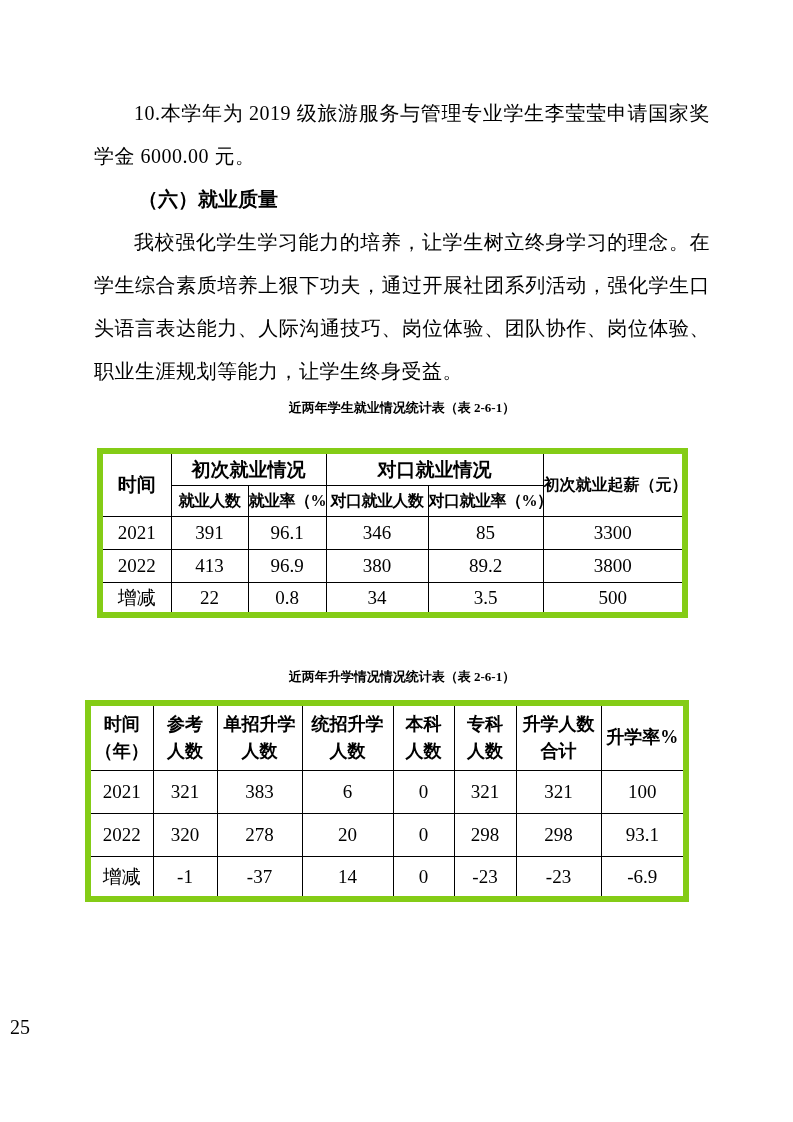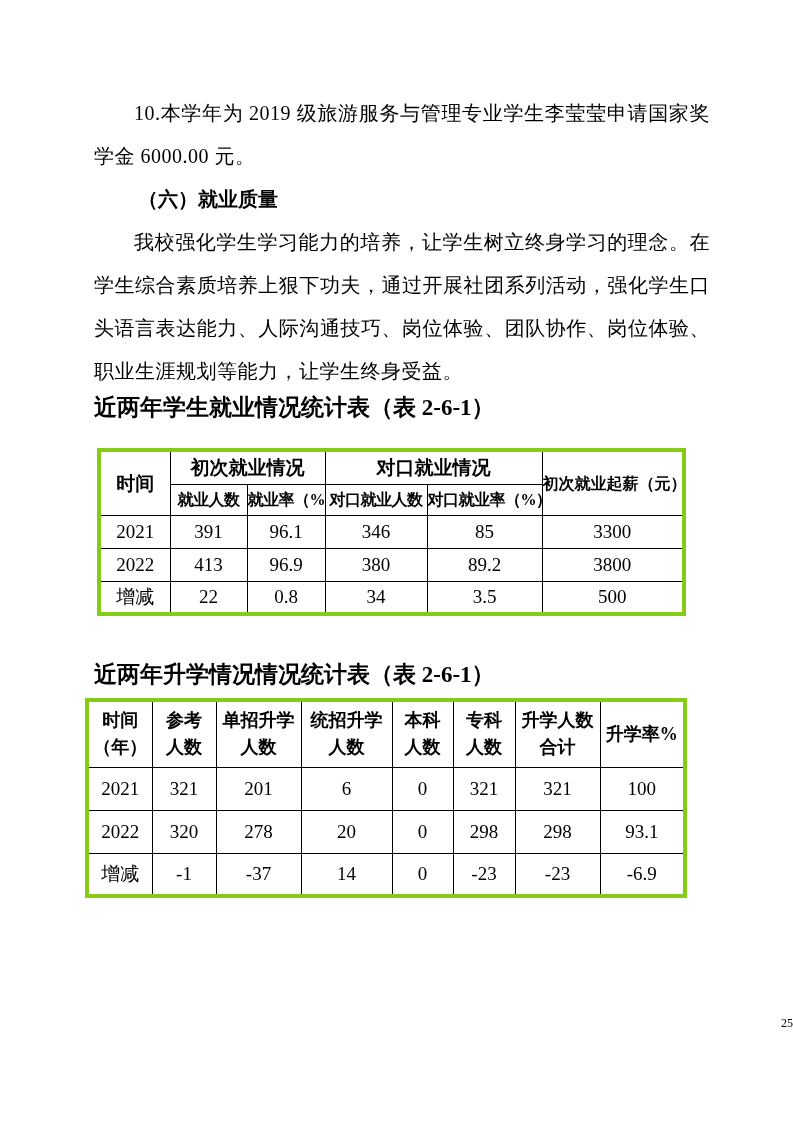--- a/index.html
+++ b/index.html
@@ -28,31 +28,31 @@
     text-indent: 40px;
     letter-spacing: 0.5px;
   }
   .heading {
     font-size: 20px;
     line-height: 43px;
     text-indent: 44px;
     font-weight: bold;
   }
   .table-title {
-    text-align: left;
-    font-size: 23px;
+    text-align: center;
+    font-size: 13px;
     font-weight: bold;
     line-height: 30px;
     margin-top: 0;
   }
   .table-title.second { margin-top: 44px; }
   table {
     border-collapse: collapse;
     table-layout: fixed;
-    border: 4px solid #84cc16;
+    border: 6px solid #84cc16;
   }
   td {
     border: 1px solid #000;
     text-align: center;
     vertical-align: middle;
     font-size: 19px;
     white-space: pre-line;
     line-height: 27px;
     overflow: hidden;
   }
@@ -63,23 +63,23 @@
   .t-employment tr.hr2 td { height: 31px; }
   .t-employment td.h2 { font-size: 16px; white-space: nowrap; letter-spacing: -0.5px; font-weight: bold; }
   .t-employment td.hsalary { font-size: 16px; white-space: nowrap; font-weight: bold; margin-left: 31px; }
   .t-employment tr.dr td { height: 33px; }
   
   .t-study { width: 598px; margin-left: -9px; margin-top: 8px; }
   .t-study td.h { font-weight: bold; font-size: 18px; height: 67px; }
   .t-study tr.dr td { height: 43px; }
   .page-number {
     position: absolute;
-    left: 16px; right: 0; top: 1016px;
-    text-align: right;
-    font-size: 12px;
+    left: 10px; right: 0; top: 1016px;
+    text-align: left;
+    font-size: 20px;
   }
 </style>
 </head>
 <body>
 
 <div class="page">
   <div class="content">
 
     <p class="para">10.本学年为 2019 级旅游服务与管理专业学生李莹莹申请国家奖学金 6000.00 元。</p>
     <p class="heading">（六）就业质量</p>
@@ -163,21 +163,21 @@
 人数</td>
         <td class="h">专科
 人数</td>
         <td class="h">升学人数
 合计</td>
         <td class="h">升学率%</td>
       </tr>
       <tr class="dr">
         <td>2021</td>
         <td>321</td>
-        <td>201</td>
+        <td>383</td>
         <td>6</td>
         <td>0</td>
         <td>321</td>
         <td>321</td>
         <td>100</td>
       </tr>
       <tr class="dr">
         <td>2022</td>
         <td>320</td>
         <td>278</td>

